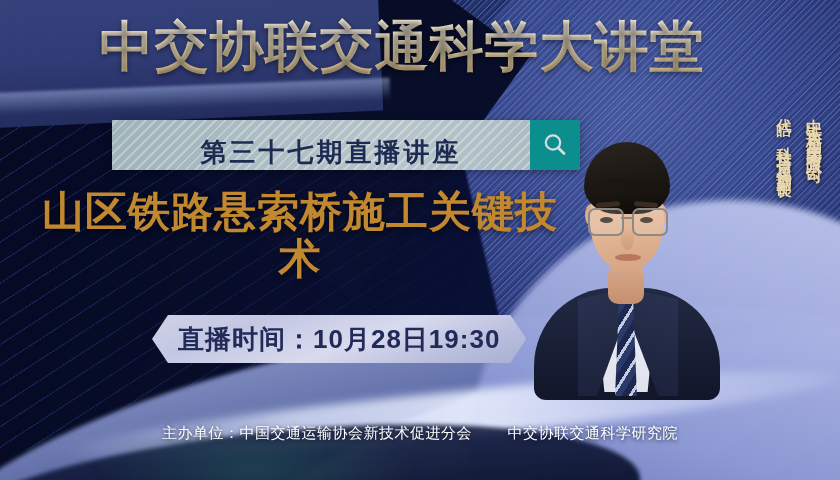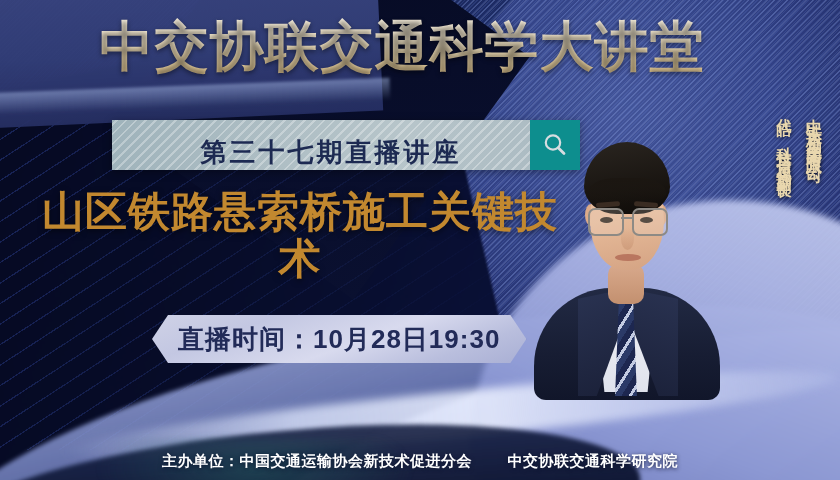--- a/index.html
+++ b/index.html
@@ -440,24 +440,23 @@
   }
 
   
   .footer {
     position: absolute;
     left: 0; right: 0;
     top: 424px;
     text-align: center;
     color: #ffffff;
     font-size: 15px;
-    font-weight: bold;
+    font-weight: normal;
     letter-spacing: .5px;
     text-shadow: 0 1px 4px rgba(10,16,44,.85);
-    margin-top: 28px;
   }
   .footer .gap { display: inline-block; width: 26px; }
 </style>
 </head>
 <body>
 
 <div id="poster">
 
   <div class="bg-base"></div>
   <div class="bg-rightglow"></div>

